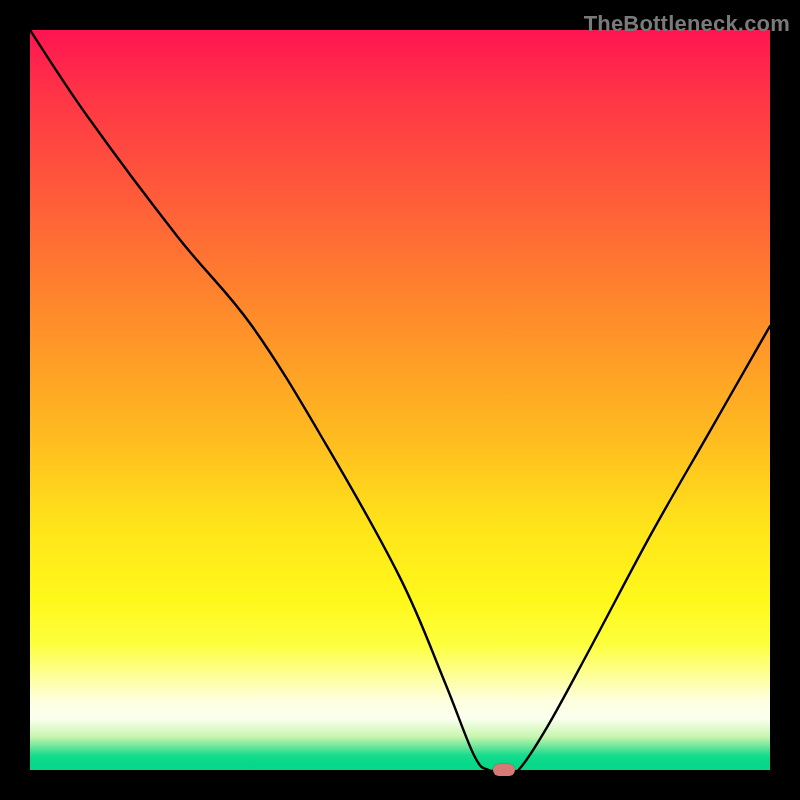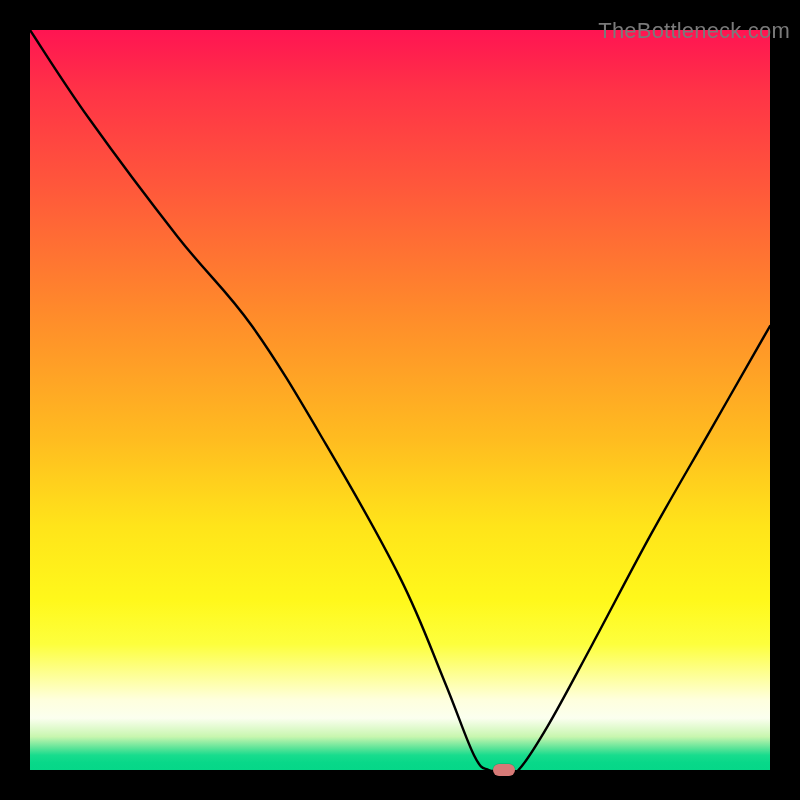--- a/index.html
+++ b/index.html
@@ -37,25 +37,25 @@
       #fbffef 93%,
       #c8f6af 95.5%,
       #5fe499 97%,
       #18dc8d 98%,
       #08d889 99%,
       #06d788 100%
     );
   }
   .watermark {
     position: absolute;
-    top: 18px;
+    top: 11px;
     right: 10px;
     color: #7a7a7a;
     font-size: 22px;
-    font-weight: 400;
+    font-weight: 700;
     letter-spacing: 0.2px;
     user-select: none;
   }
   svg.curve {
     position: absolute;
     left: 0;
     top: 0;
     width: 740px;
     height: 740px;
   }

